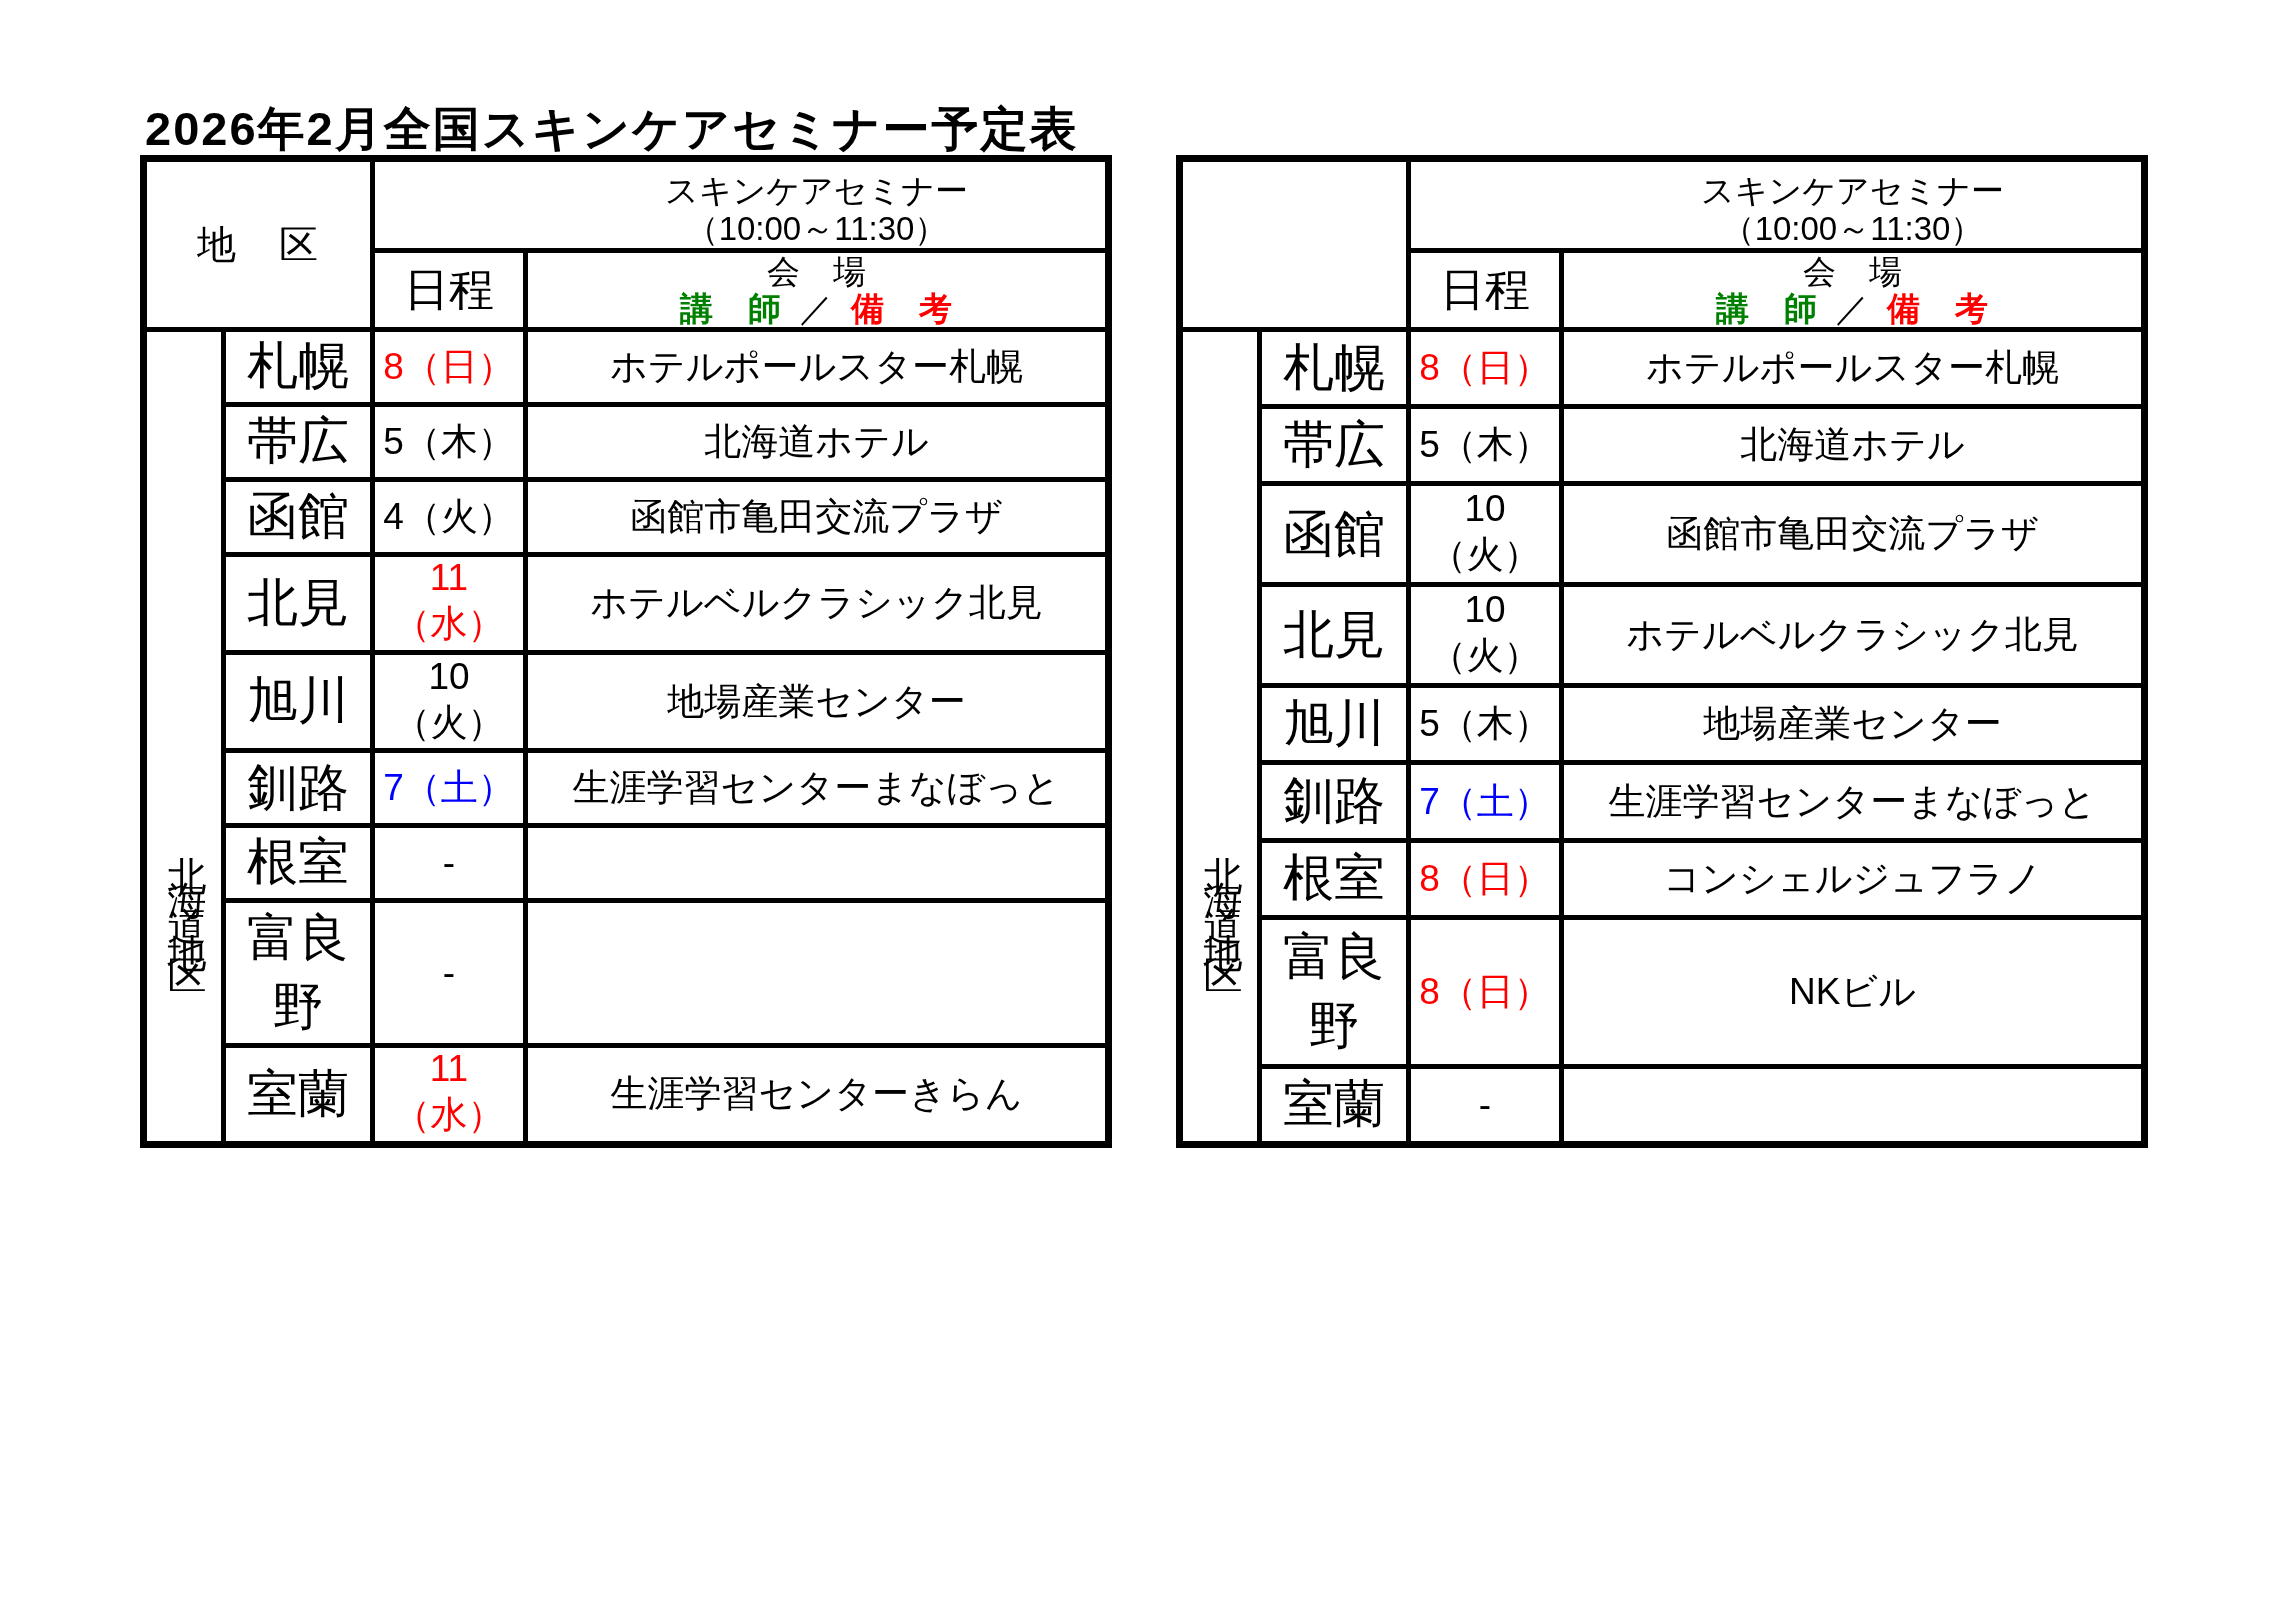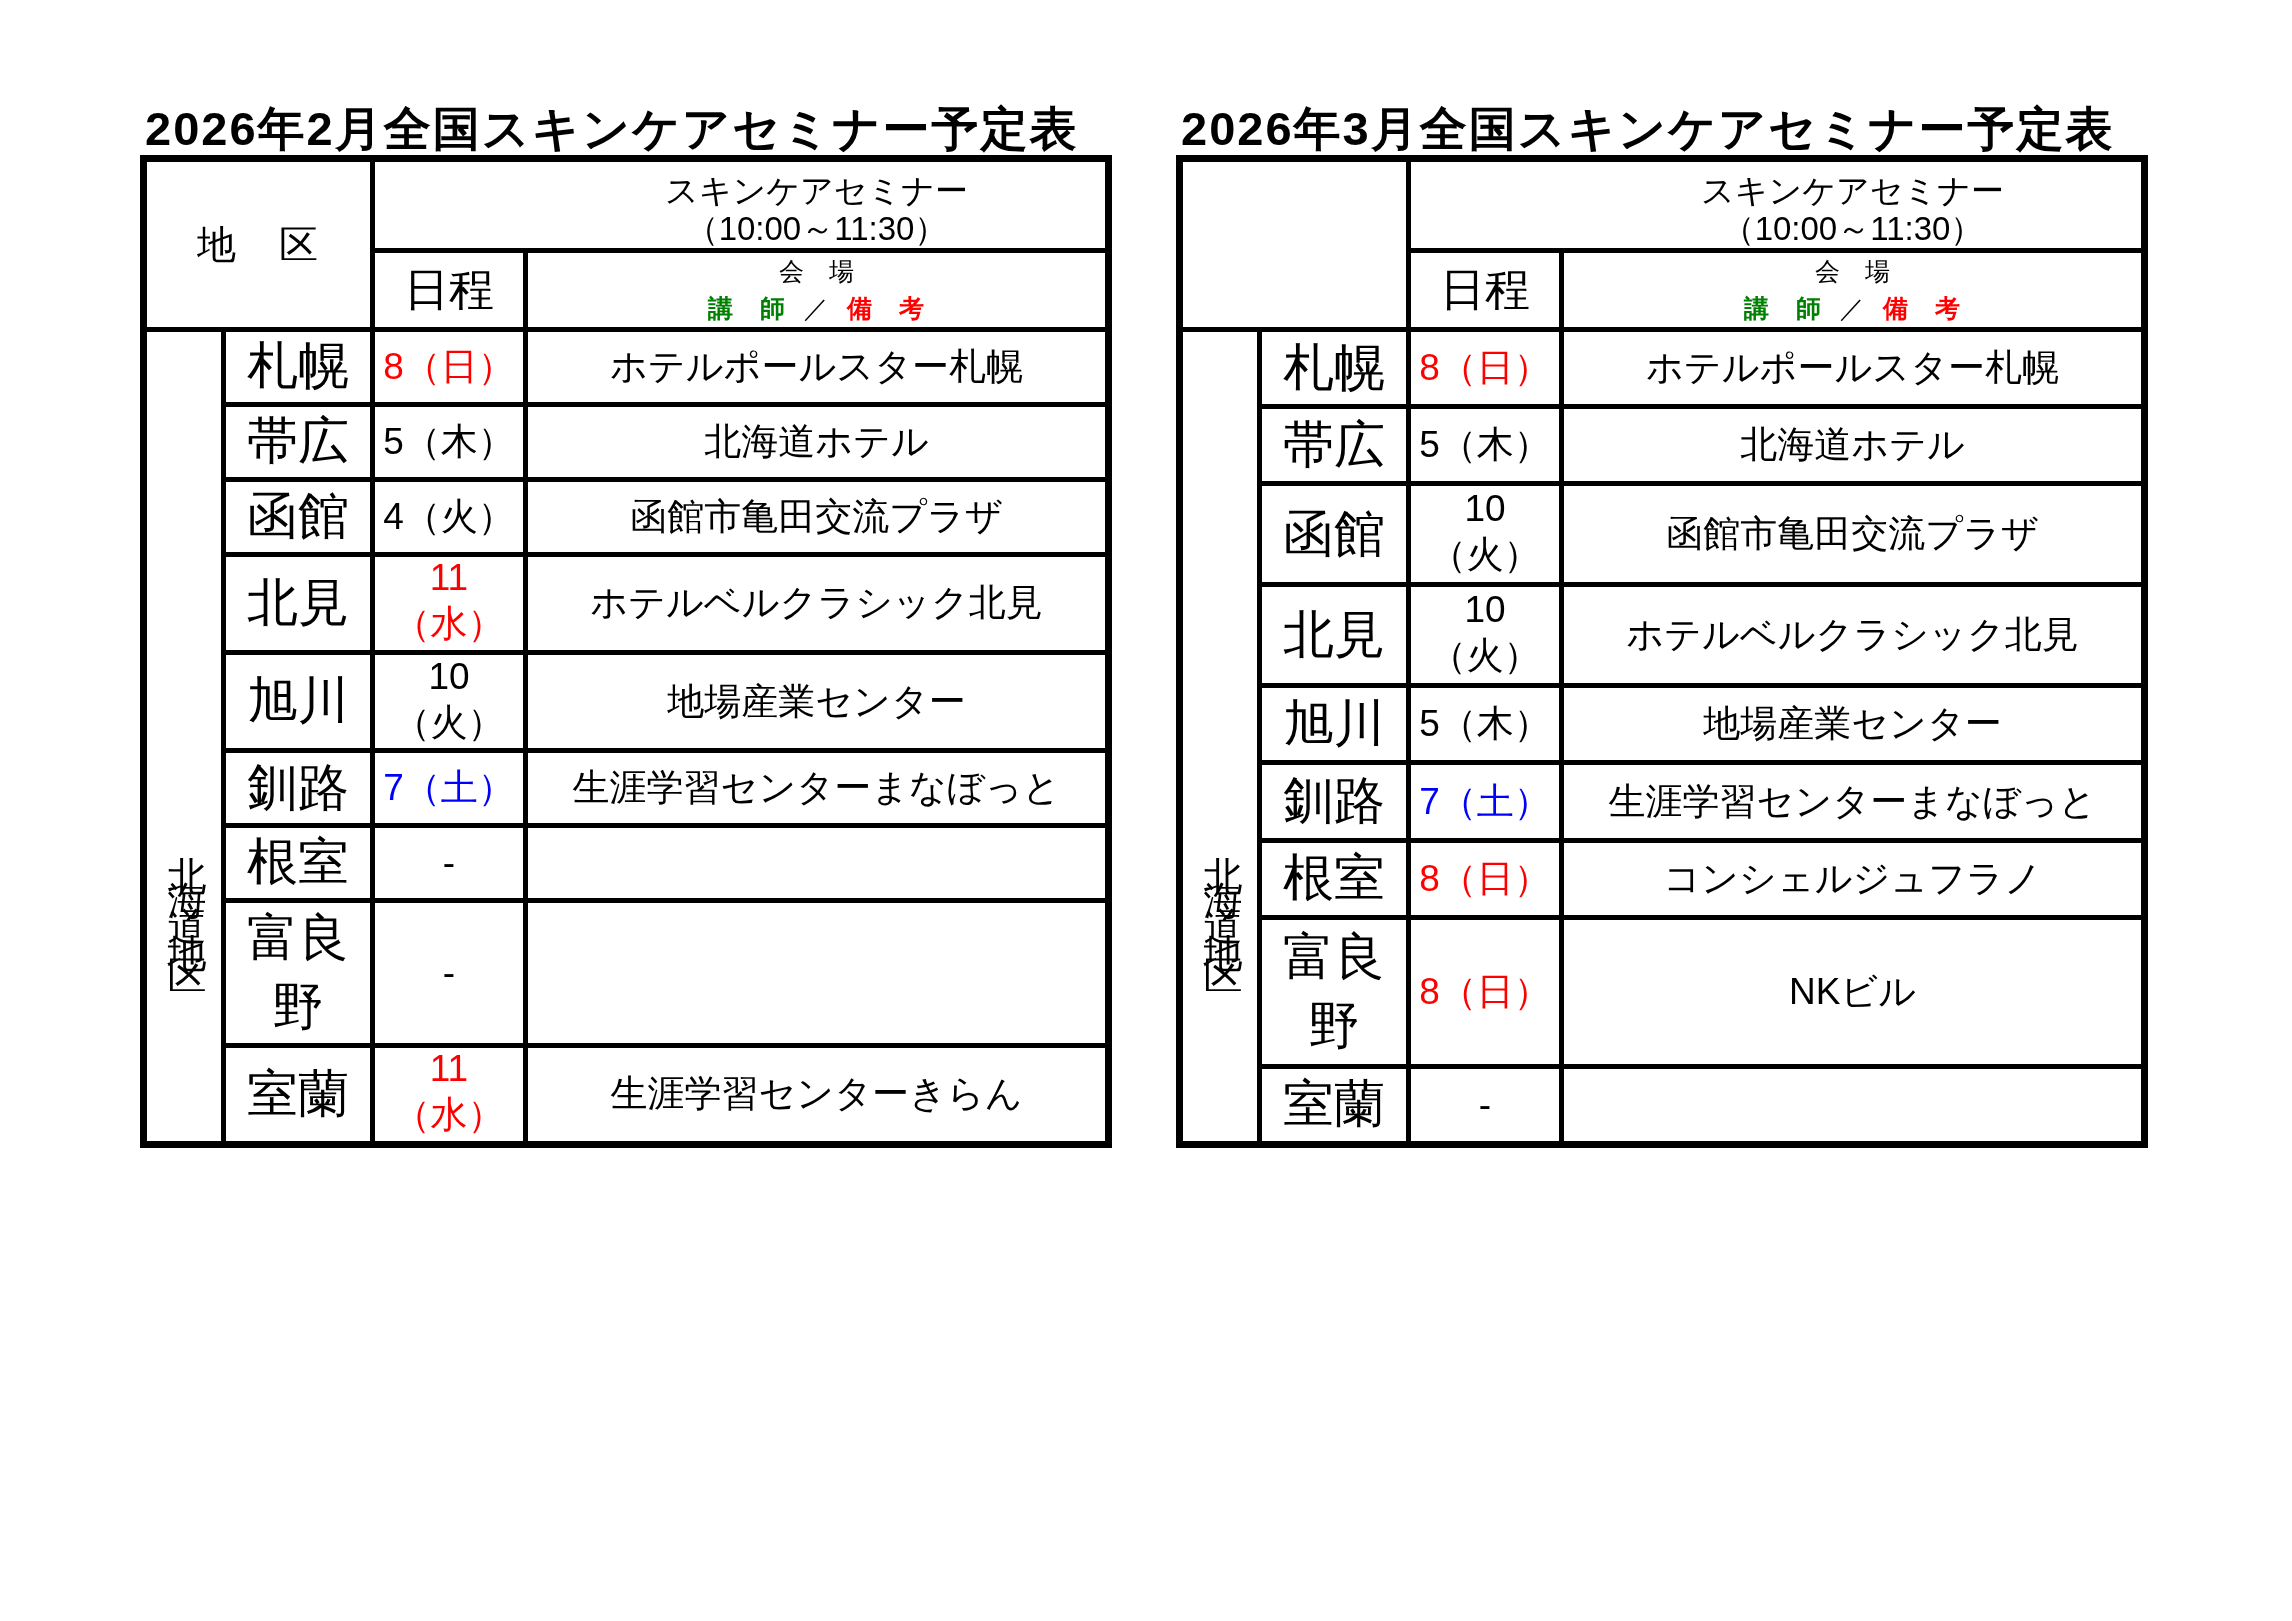--- a/index.html
+++ b/index.html
@@ -35,41 +35,40 @@
   col.c-date{width:153px}
   col.c-venue{width:583px}
 
   tr.hr1{height:78px}
   tr.hr2{height:74px}
 
   .region-cell{font-size:39px;letter-spacing:2px}
   .seminar-cell{vertical-align:middle}
   .seminar-inner{margin-left:153px;font-size:33px;line-height:38px;padding-top:10px}
   .date-head{font-size:45px}
-  .venue-head{font-size:25px;line-height:37px}
+  .venue-head{font-size:33px;line-height:37px}
   .lect-line{font-weight:bold;letter-spacing:1px}
   .lect-line .slash{font-weight:normal;padding:0 17.6px}
 
   .band-cell{vertical-align:top;text-align:center}
   .vtext{
     display:inline-block;writing-mode:vertical-rl;text-orientation:upright;
     font-size:39px;letter-spacing:25.5px;line-height:80px;margin-top:309px;
   }
 
   td.city{font-size:51px}
   td.date{font-size:37px}
   td.venue{font-size:37px}
 </style>
 </head>
 <body>
 
 <div class="sheet">
 
   <div class="tbl-title" id="title-feb">2026年2月全国スキンケアセミナー予定表</div>
-  <div class="tbl-title" id="title-mar">2026年3月全国スキンケアセミナー予定表</div>
 
   <div class="block" id="block-feb">
     <table class="sched">
       <colgroup>
           <col class="c-band">
           <col class="c-city">
           <col class="c-date">
           <col class="c-venue">
         </colgroup>
       <tbody>

